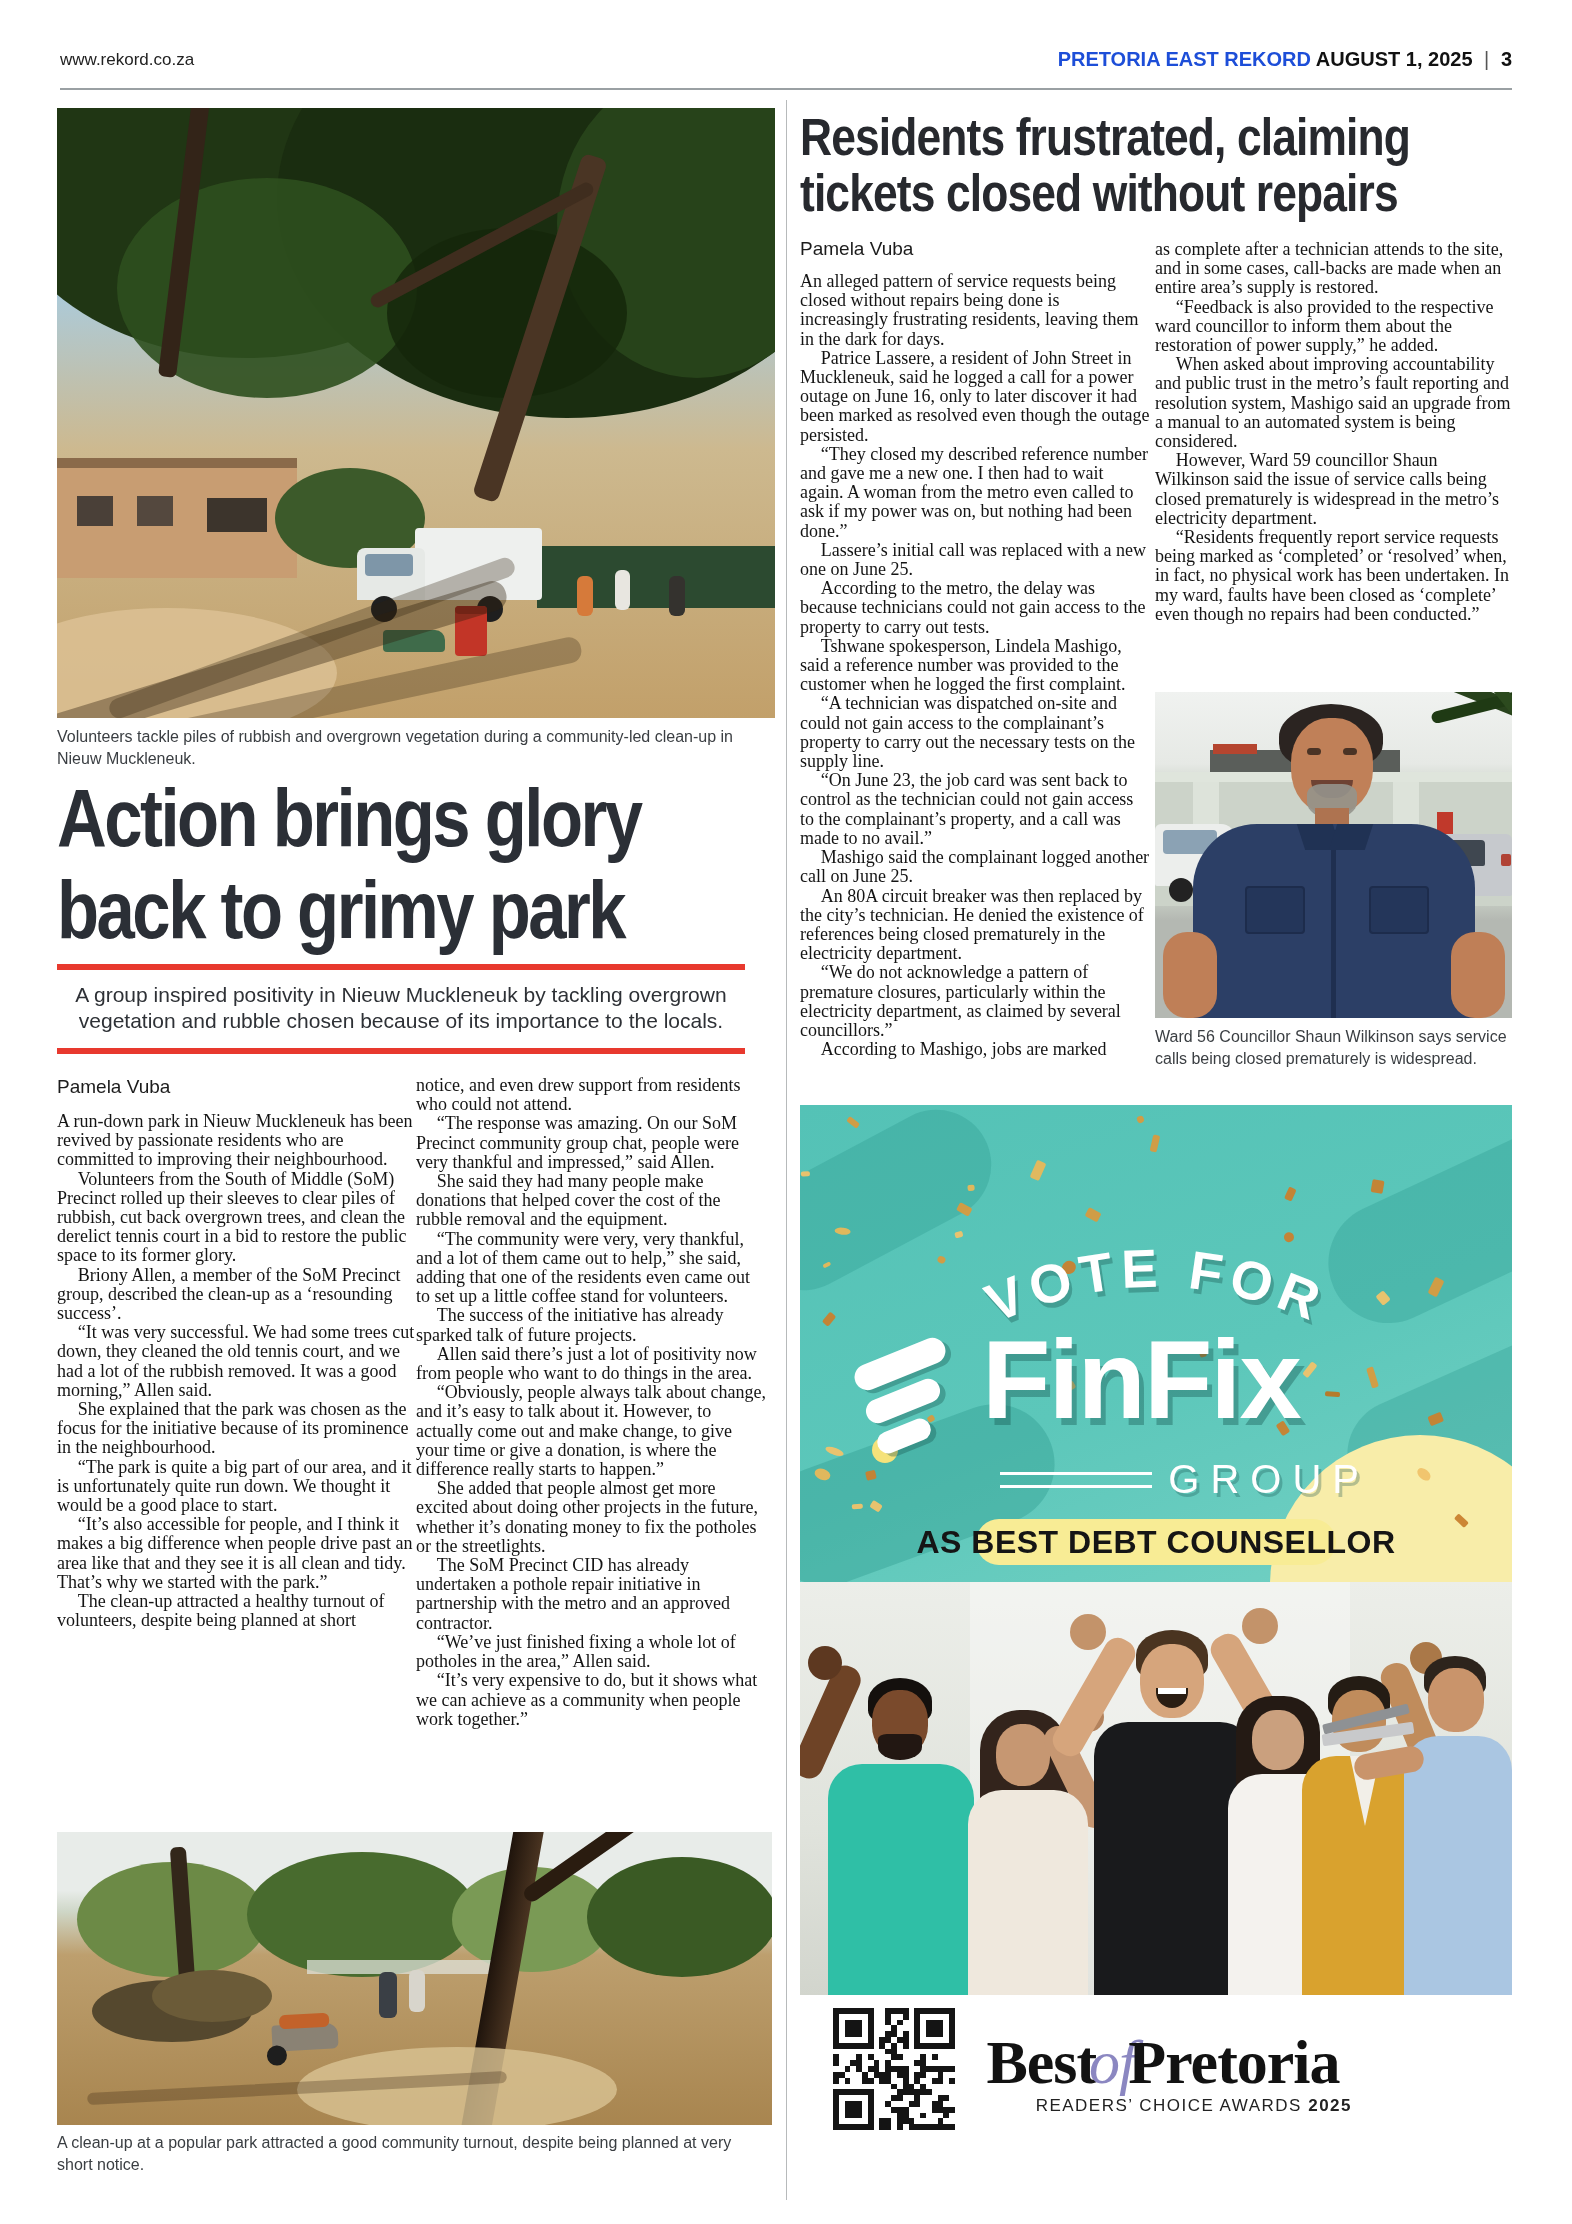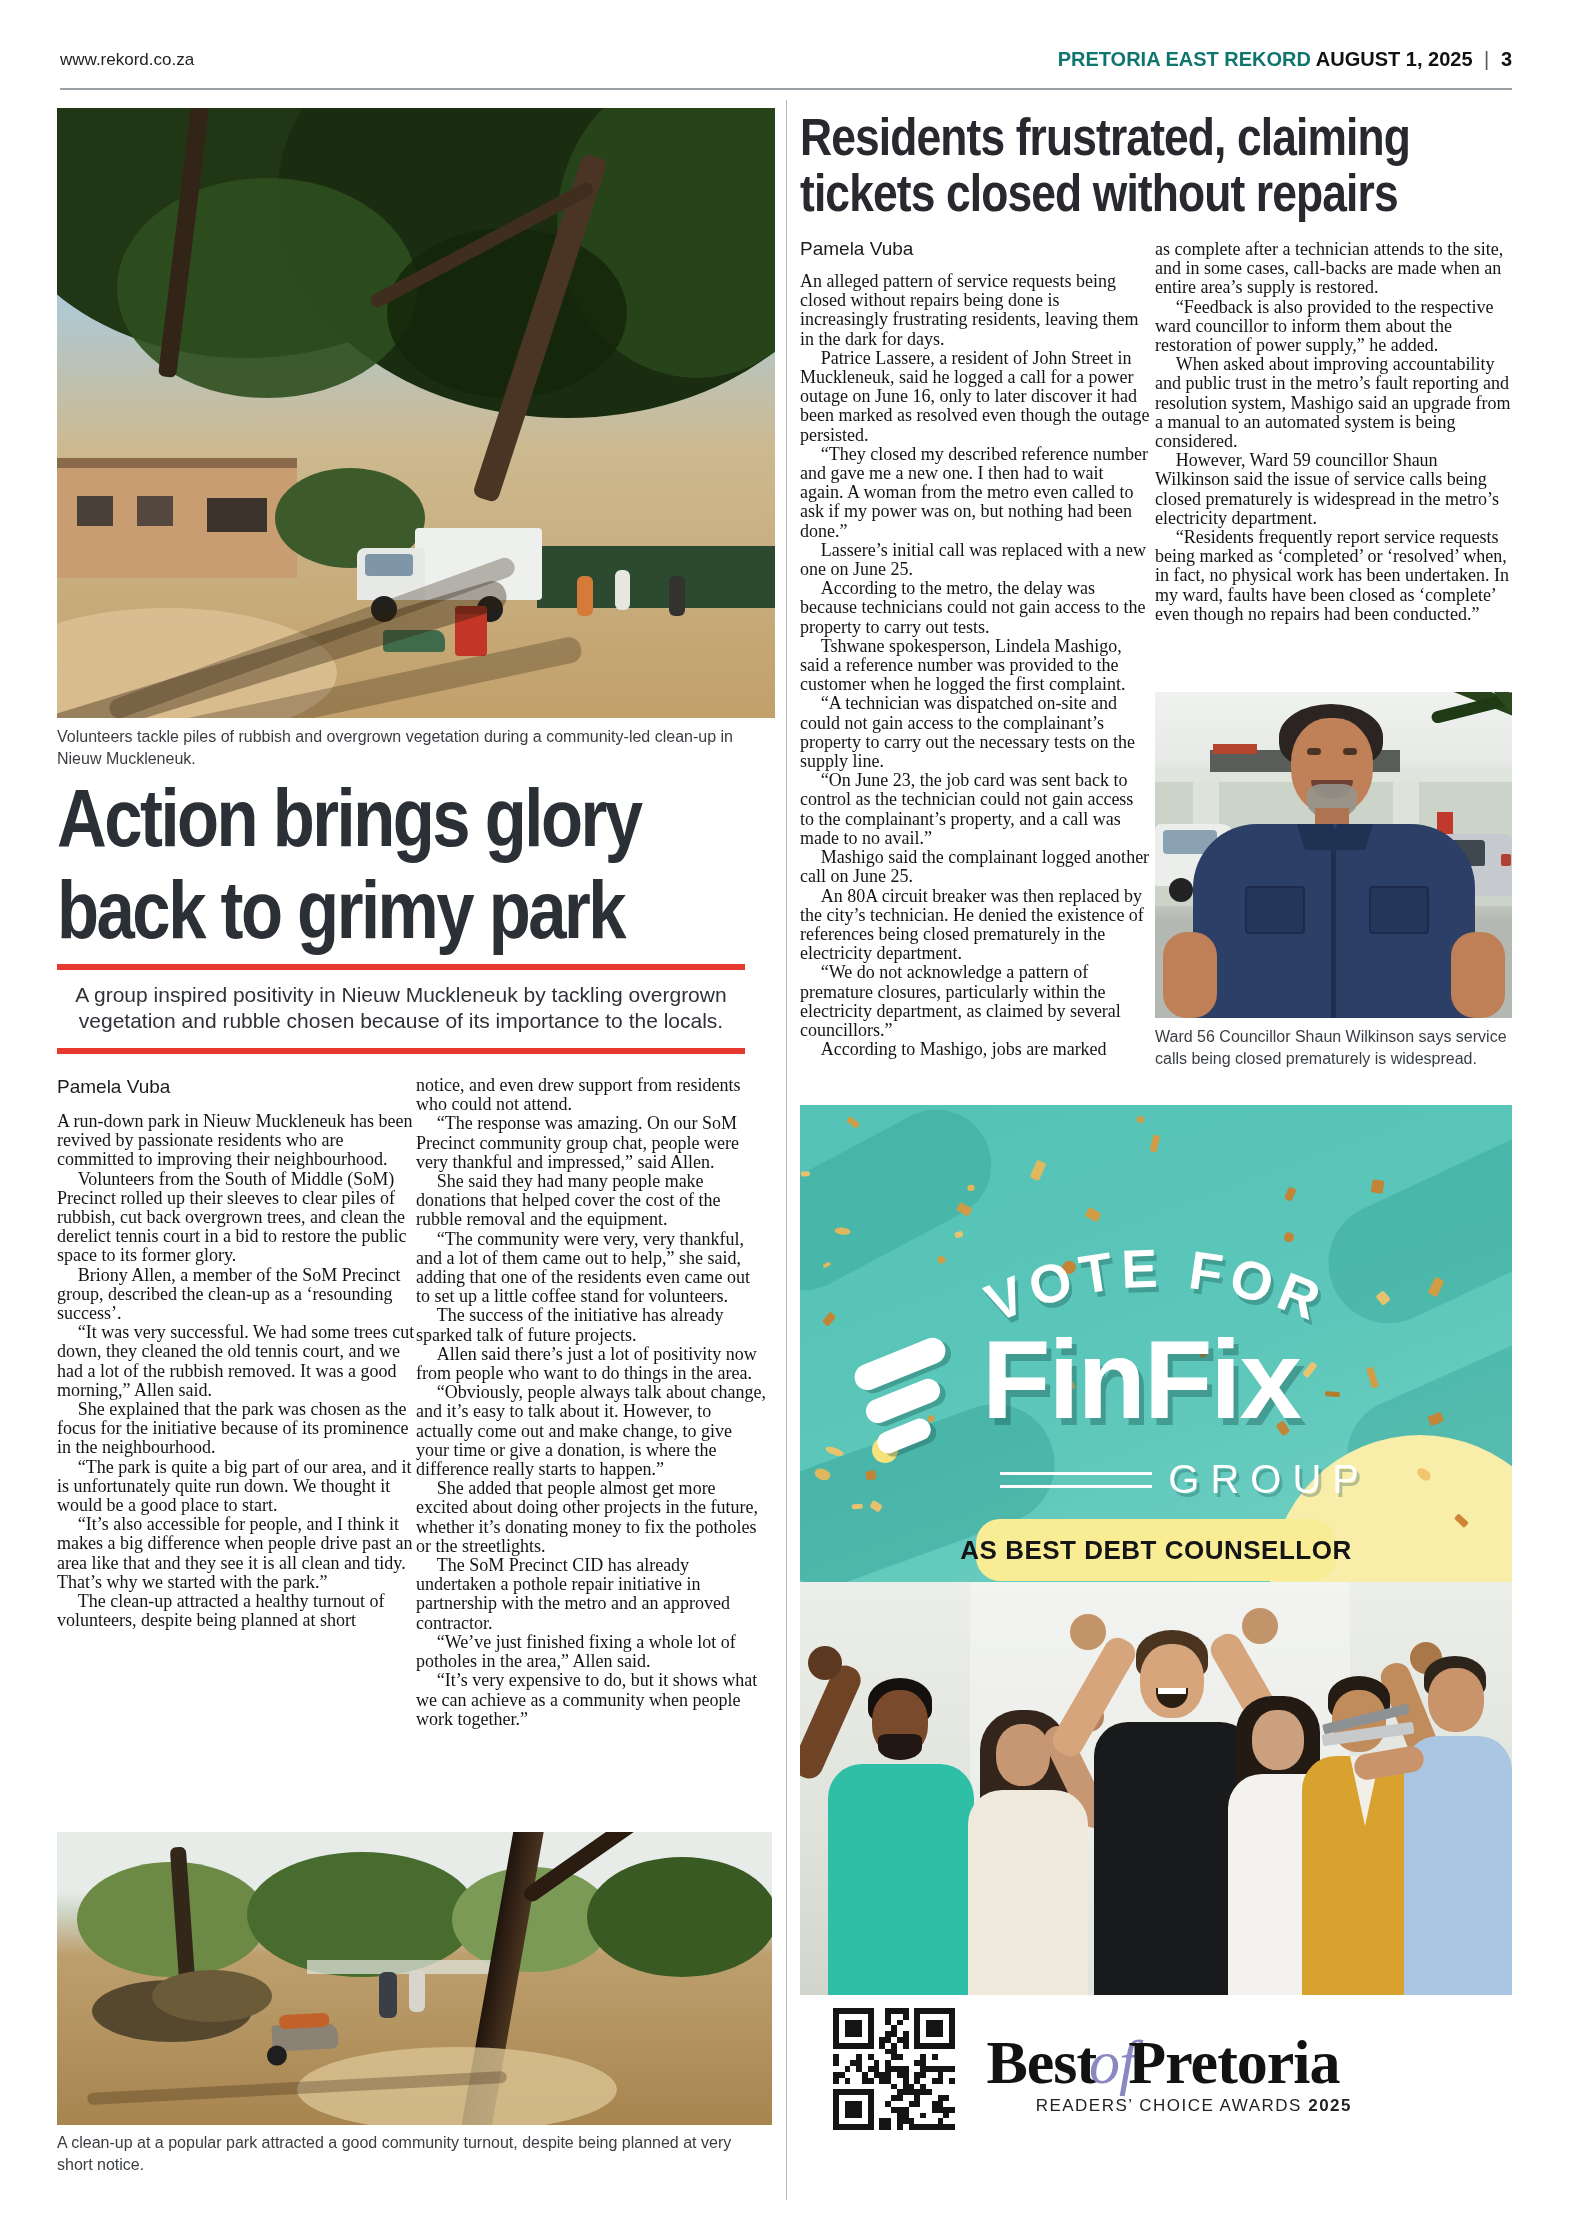--- a/index.html
+++ b/index.html
@@ -3,21 +3,21 @@
 <meta charset="utf-8">
 <style>
   html,body{margin:0;padding:0;background:#9a9a9a;}
   .page{position:relative;width:1572px;height:2224px;background:#fff;margin:0 auto;
         font-family:"Liberation Sans",sans-serif;overflow:hidden;}
   .abs{position:absolute;}
 
   
   .hdr-site{left:60px;top:50px;font-size:17px;color:#222;}
   .hdr-right{right:60px;top:48px;font-size:20px;font-weight:700;color:#111;white-space:nowrap;}
-  .hdr-right .mast{color:#0f766e;}
+  .hdr-right .mast{color:#1d4ed8;}
   .hdr-right .pipe{color:#555;font-weight:400;padding:0 6px;}
   .hdr-rule{left:60px;top:88px;width:1452px;height:2px;background:#9aa0a3;}
   .divider-v{left:786px;top:100px;width:1px;height:2100px;background:#b7babb;}
 
   
   .caption{font-size:16px;line-height:22px;color:#3a3e42;}
   .byline{font-size:19px;color:#1c1c1c;}
   .bodycol{font-family:"Liberation Serif",serif;font-size:18px;line-height:19.2px;color:#141414;}
   .bodycol p{margin:0;}
   .bodycol p + p{text-indent:1.15em;}
@@ -64,23 +64,23 @@
   .fin-mark{position:absolute;left:0;top:10px;width:120px;height:120px;}
   .fin-bar{position:absolute;background:#fff;border-radius:14px;box-shadow:4px 5px 0 rgba(22,84,78,.35);}
   .fbar1{left:6px;top:18px;width:96px;height:26px;transform:rotate(-22deg);}
   .fbar2{left:18px;top:56px;width:78px;height:24px;transform:rotate(-22deg);}
   .fbar3{left:30px;top:92px;width:56px;height:22px;transform:rotate(-22deg);}
   .fin-text{position:absolute;left:136px;top:-8px;font-size:112px;font-weight:700;color:#fff;
             letter-spacing:-2px;text-shadow:5px 7px 0 rgba(22,84,78,.38);}
   .group-row{position:absolute;left:200px;top:352px;width:370px;display:flex;align-items:center;}
   .group-lines{flex:1;height:10px;border-top:3px solid #fff;border-bottom:3px solid #fff;margin-right:16px;}
   .group-text{font-size:40px;color:#fff;letter-spacing:11px;text-shadow:3px 4px 0 rgba(22,84,78,.30);}
-  .pill{position:absolute;left:50%;top:414px;transform:translateX(-50%);width:360px;height:62px;
+  .pill{position:absolute;left:50%;top:414px;transform:translateX(-50%);width:360px;height:46px;
         background:#f8ec95;border-radius:24px;display:flex;align-items:center;justify-content:center;
-        font-size:26px;font-weight:700;color:#151515;letter-spacing:.5px;white-space:nowrap;}
+        font-size:32px;font-weight:700;color:#151515;letter-spacing:.5px;white-space:nowrap;}
   .ad-photo{position:absolute;left:0;top:477px;width:712px;height:413px;overflow:hidden;
             background:linear-gradient(180deg,#eceee9 0%,#e0e3dc 60%,#d2d5cd 100%);}
 
   
   .person{position:absolute;}
   .person div{position:absolute;}
   .head{border-radius:46%;}
   .torso{border-radius:34px 34px 0 0;}
   .arm{border-radius:14px;}
   .fist{border-radius:50%;}

